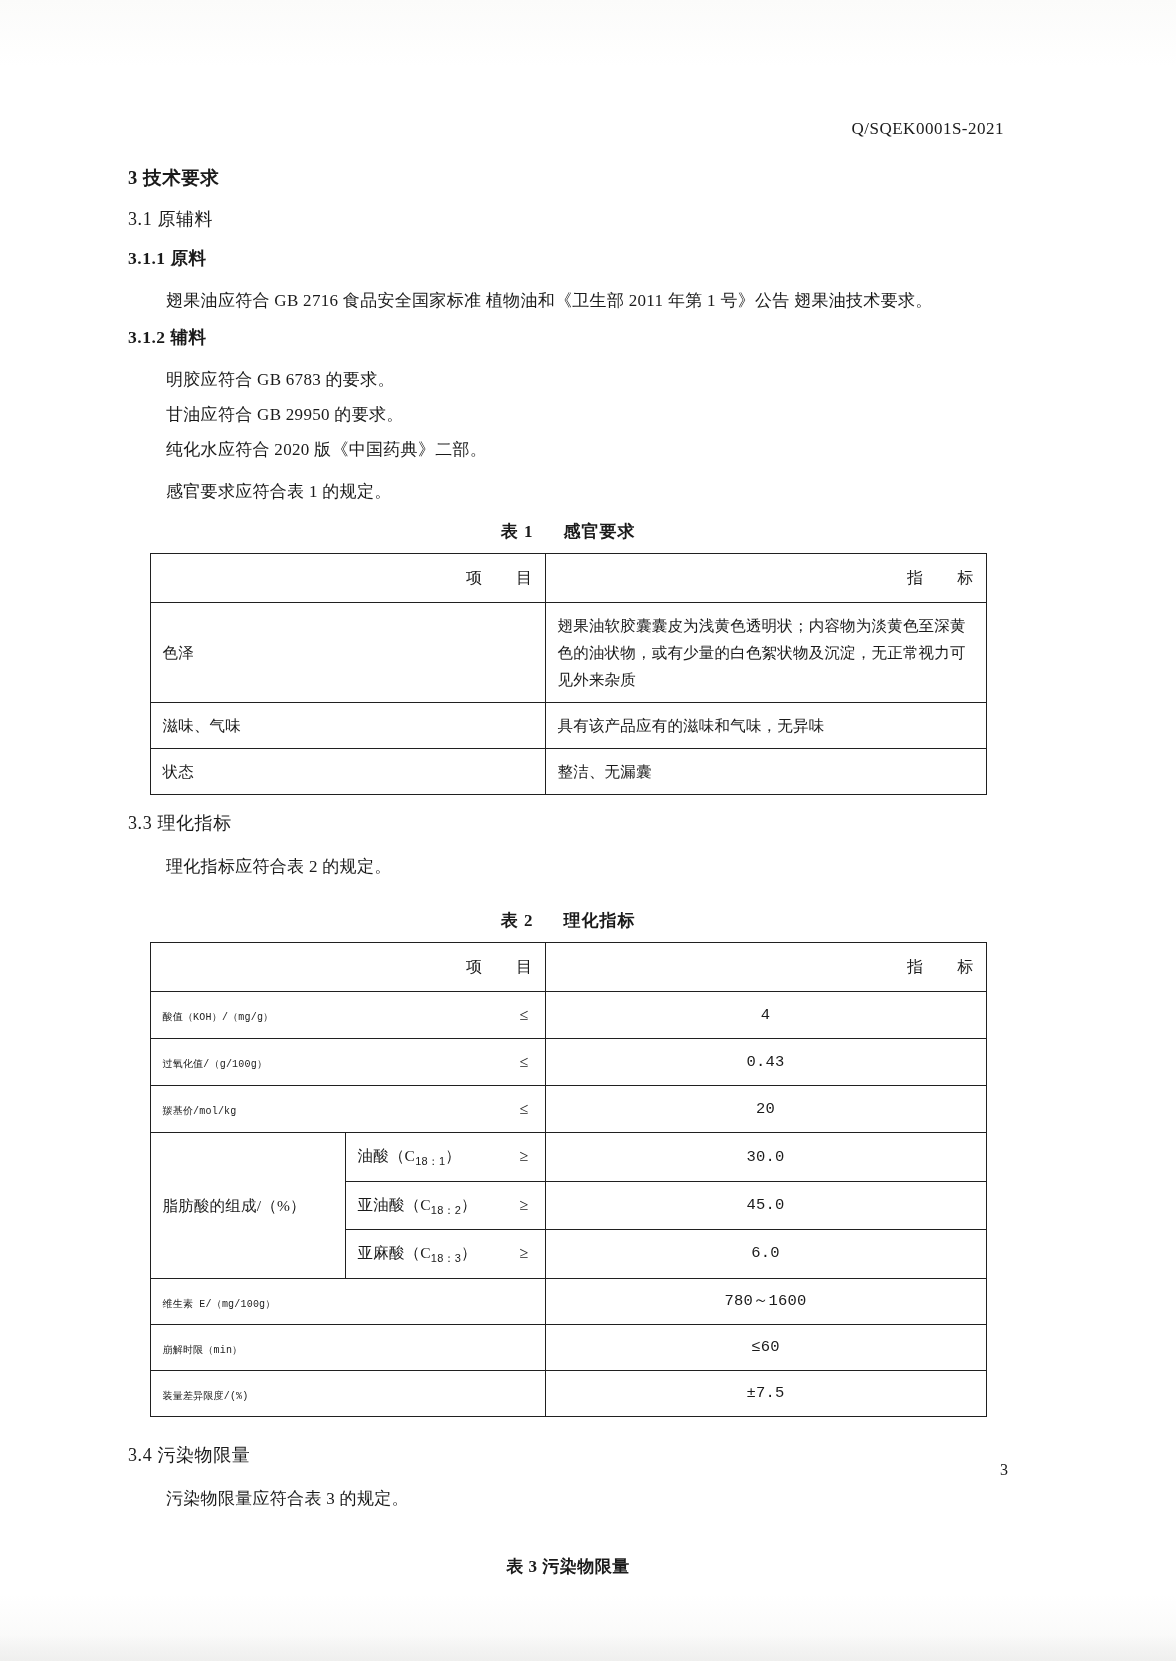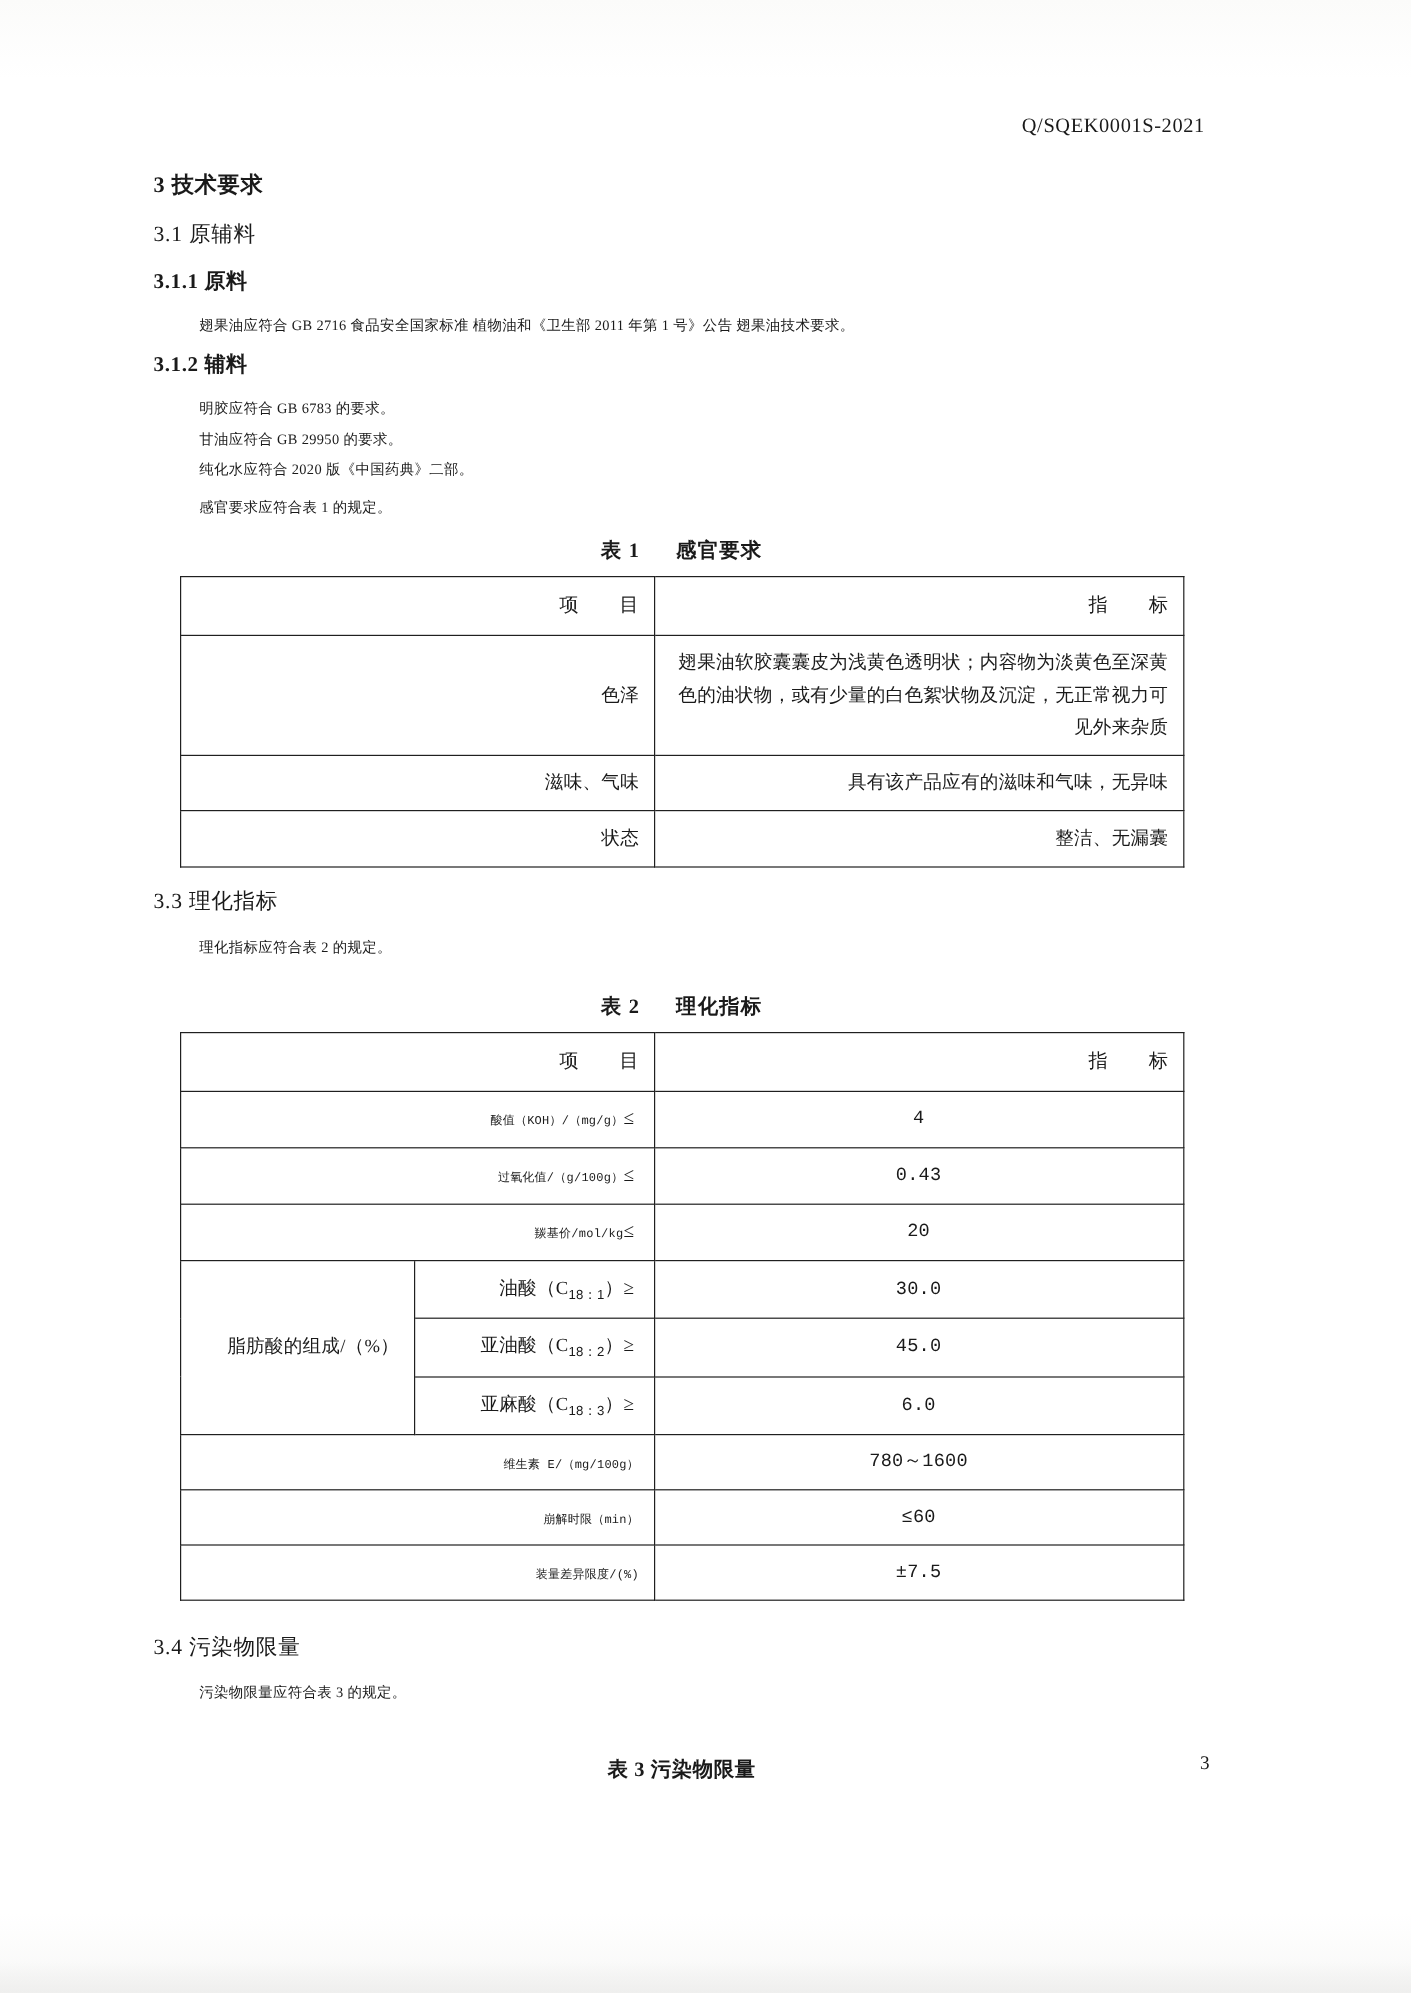--- a/index.html
+++ b/index.html
@@ -22,21 +22,21 @@
     position: absolute;
     left: 0; top: 0;
     width: 1176px;
     height: 1661px;
     background:
       linear-gradient(180deg, #fbfbfa 0%, #ffffff 4%, #ffffff 96%, #f7f7f6 100%);
   }
   .content {
     position: absolute;
     left: 128px;
-    top: 95px;
+    top: 119px;
     width: 880px;
   }
   .doc-code {
     text-align: right;
     font-size: 17px;
     letter-spacing: 0.5px;
     font-family: "Liberation Serif", serif;
     margin: 0 0 26px 0;
     padding-right: 4px;
   }
@@ -52,21 +52,21 @@
     margin: 0 0 15px 0;
     letter-spacing: 0.6px;
   }
   .h3 {
     font-size: 17.5px;
     font-weight: bold;
     margin: 0 0 14px 0;
     letter-spacing: 0.5px;
   }
   .para {
-    font-size: 12px;
+    font-size: 17px;
     line-height: 1.95;
     margin: 0 0 8px 0;
     text-indent: 38px;
     letter-spacing: 0.3px;
   }
   .para.tight { margin-bottom: 2px; }
   .spacer-m { height: 16px; }
   .spacer-l { height: 26px; }
 
   .table-caption {
@@ -93,21 +93,21 @@
     font-weight: normal;
     letter-spacing: 0.2px;
   }
   table.doc th {
     text-align: right;
     font-size: 16px;
     padding: 10px 12px;
   }
   .hdr-sp { display: inline-block; width: 34px; }
   .c { text-align: center; }
-  .l { text-align: right; }
+  .l { text-align: left; }
   .mono {
     font-family: "Liberation Mono", "DejaVu Sans Mono", monospace;
     font-size: 10px;
   }
   .num {
     font-family: "Liberation Mono", "DejaVu Sans Mono", monospace;
     font-size: 15px;
     letter-spacing: 0.5px;
   }
   .op {

